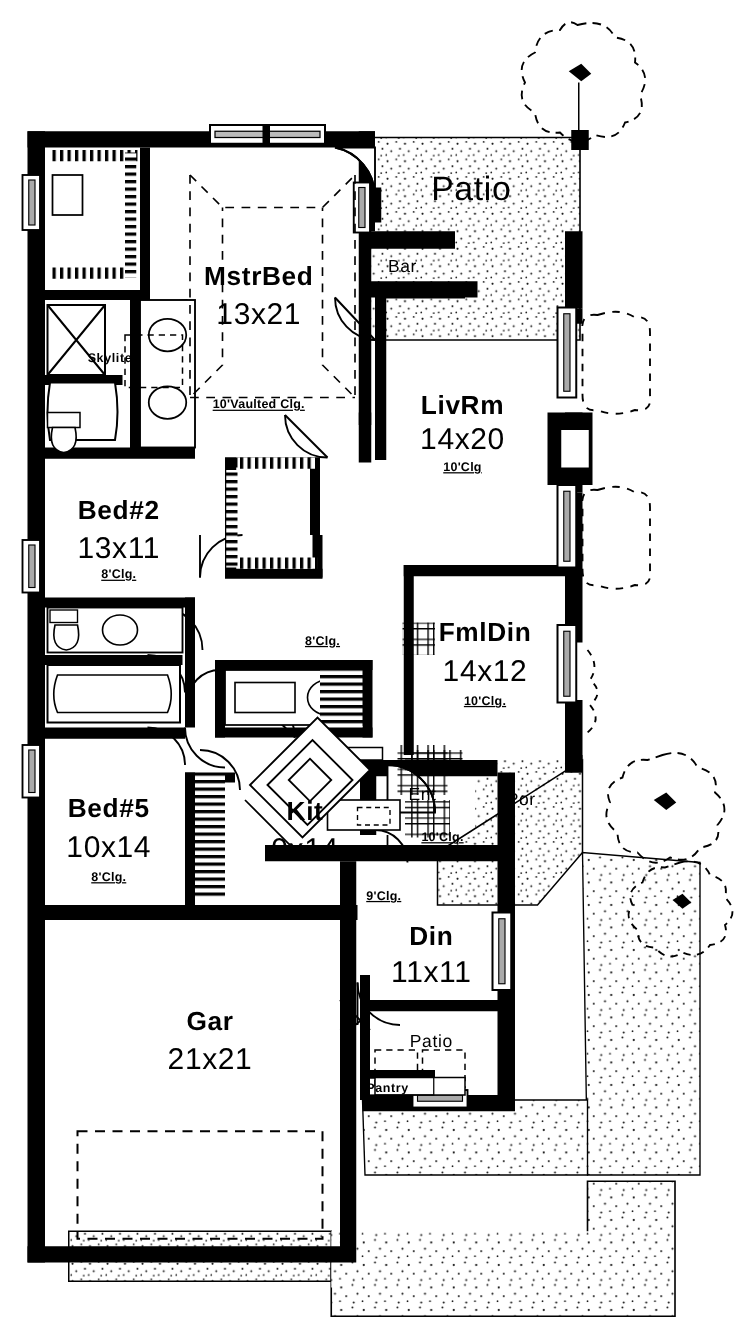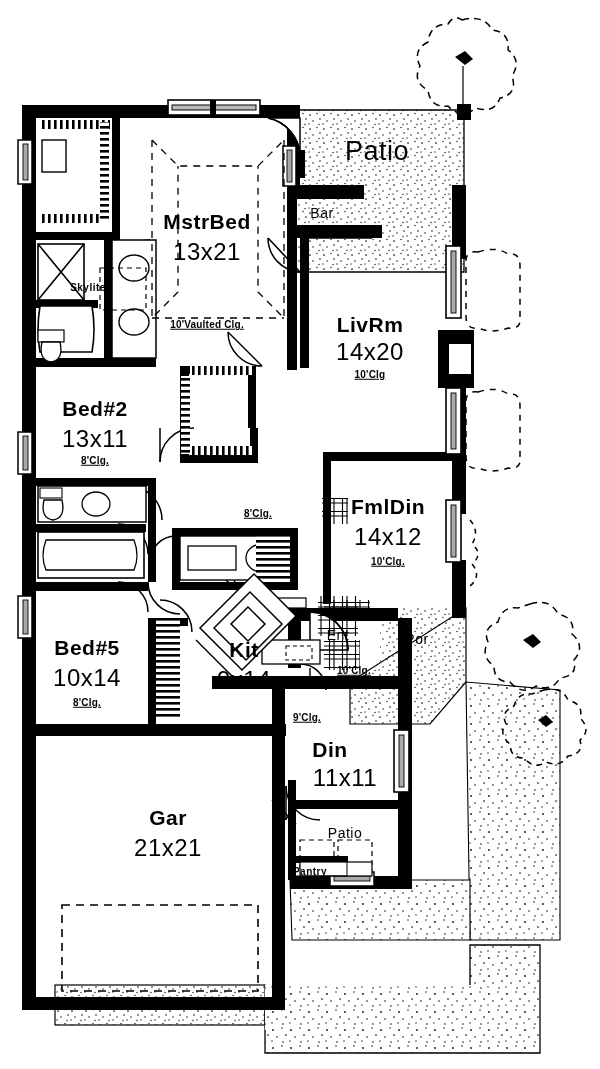--- a/index.html
+++ b/index.html
@@ -372,21 +372,21 @@
 <div class="lbl clg" style="left:370px;top:375px">10'Clg</div>
 
 <div class="lbl rm-name" style="left:388px;top:507px">FmlDin</div>
 <div class="lbl rm-dim" style="left:388px;top:537px">14x12</div>
 <div class="lbl clg" style="left:388px;top:562px">10'Clg.</div>
 
 <div class="lbl rm-name" style="left:244px;top:650px">Kit</div>
 <div class="lbl rm-dim" style="left:244px;top:680px">9x14</div>
 <div class="lbl clg" style="left:307px;top:718px">9'Clg.</div>
 
-<div class="lbl rm-name" style="left:330px;top:750px">Din</div>
+<div class="lbl rm-name" style="left:345px;top:750px">Din</div>
 <div class="lbl rm-dim" style="left:345px;top:778px">11x11</div>
 
 <div class="lbl rm-name" style="left:168px;top:818px">Gar</div>
 <div class="lbl rm-dim" style="left:168px;top:848px">21x21</div>
 
 <div class="lbl rm-sm" style="left:322px;top:213px">Bar</div>
 <div class="lbl rm-sm" style="left:338px;top:635px">Ent</div>
 <div class="lbl clg" style="left:354px;top:671px">10'Clg.</div>
 <div class="lbl rm-sm" style="left:417px;top:639px">Por</div>
 <div class="lbl outdoor" style="left:377px;top:151px">Patio</div>

